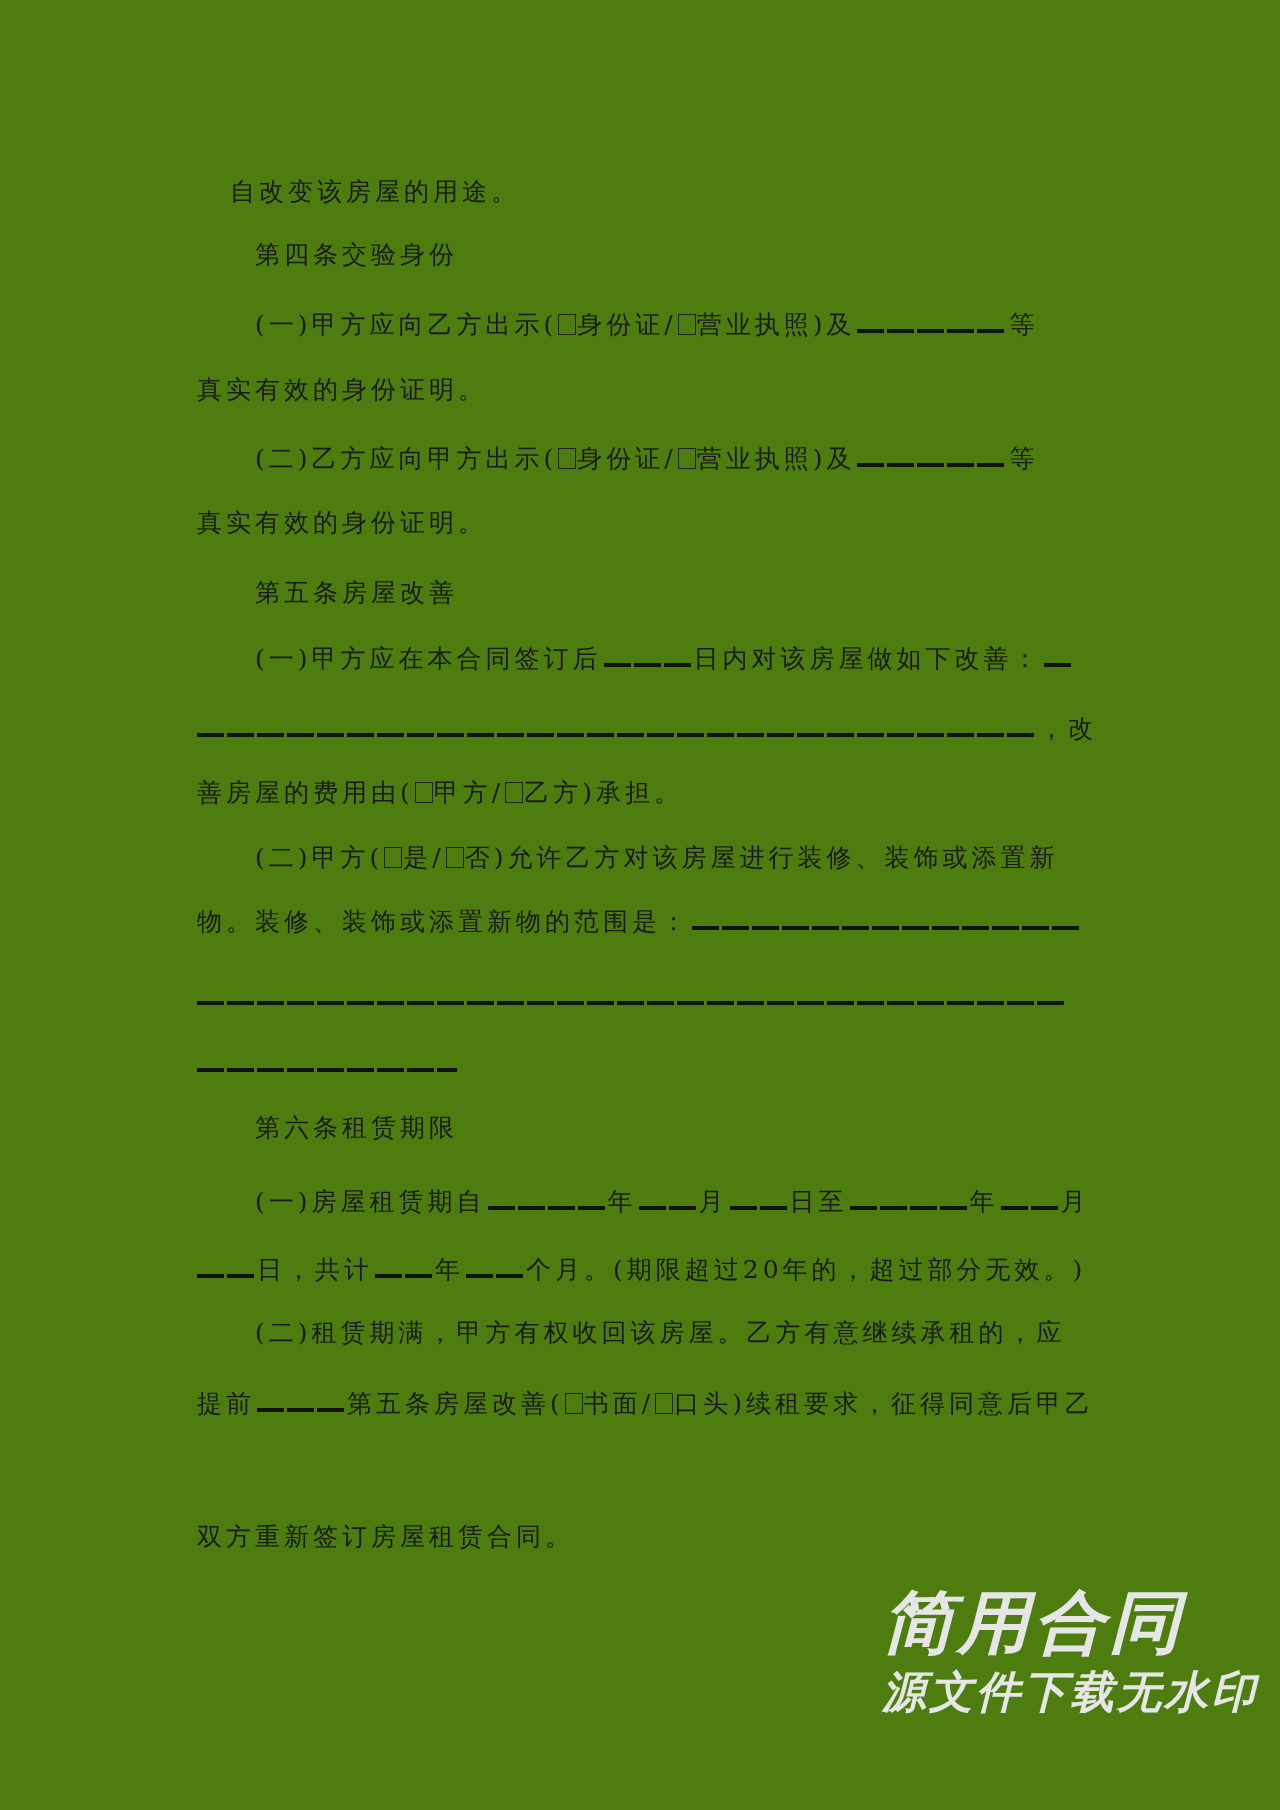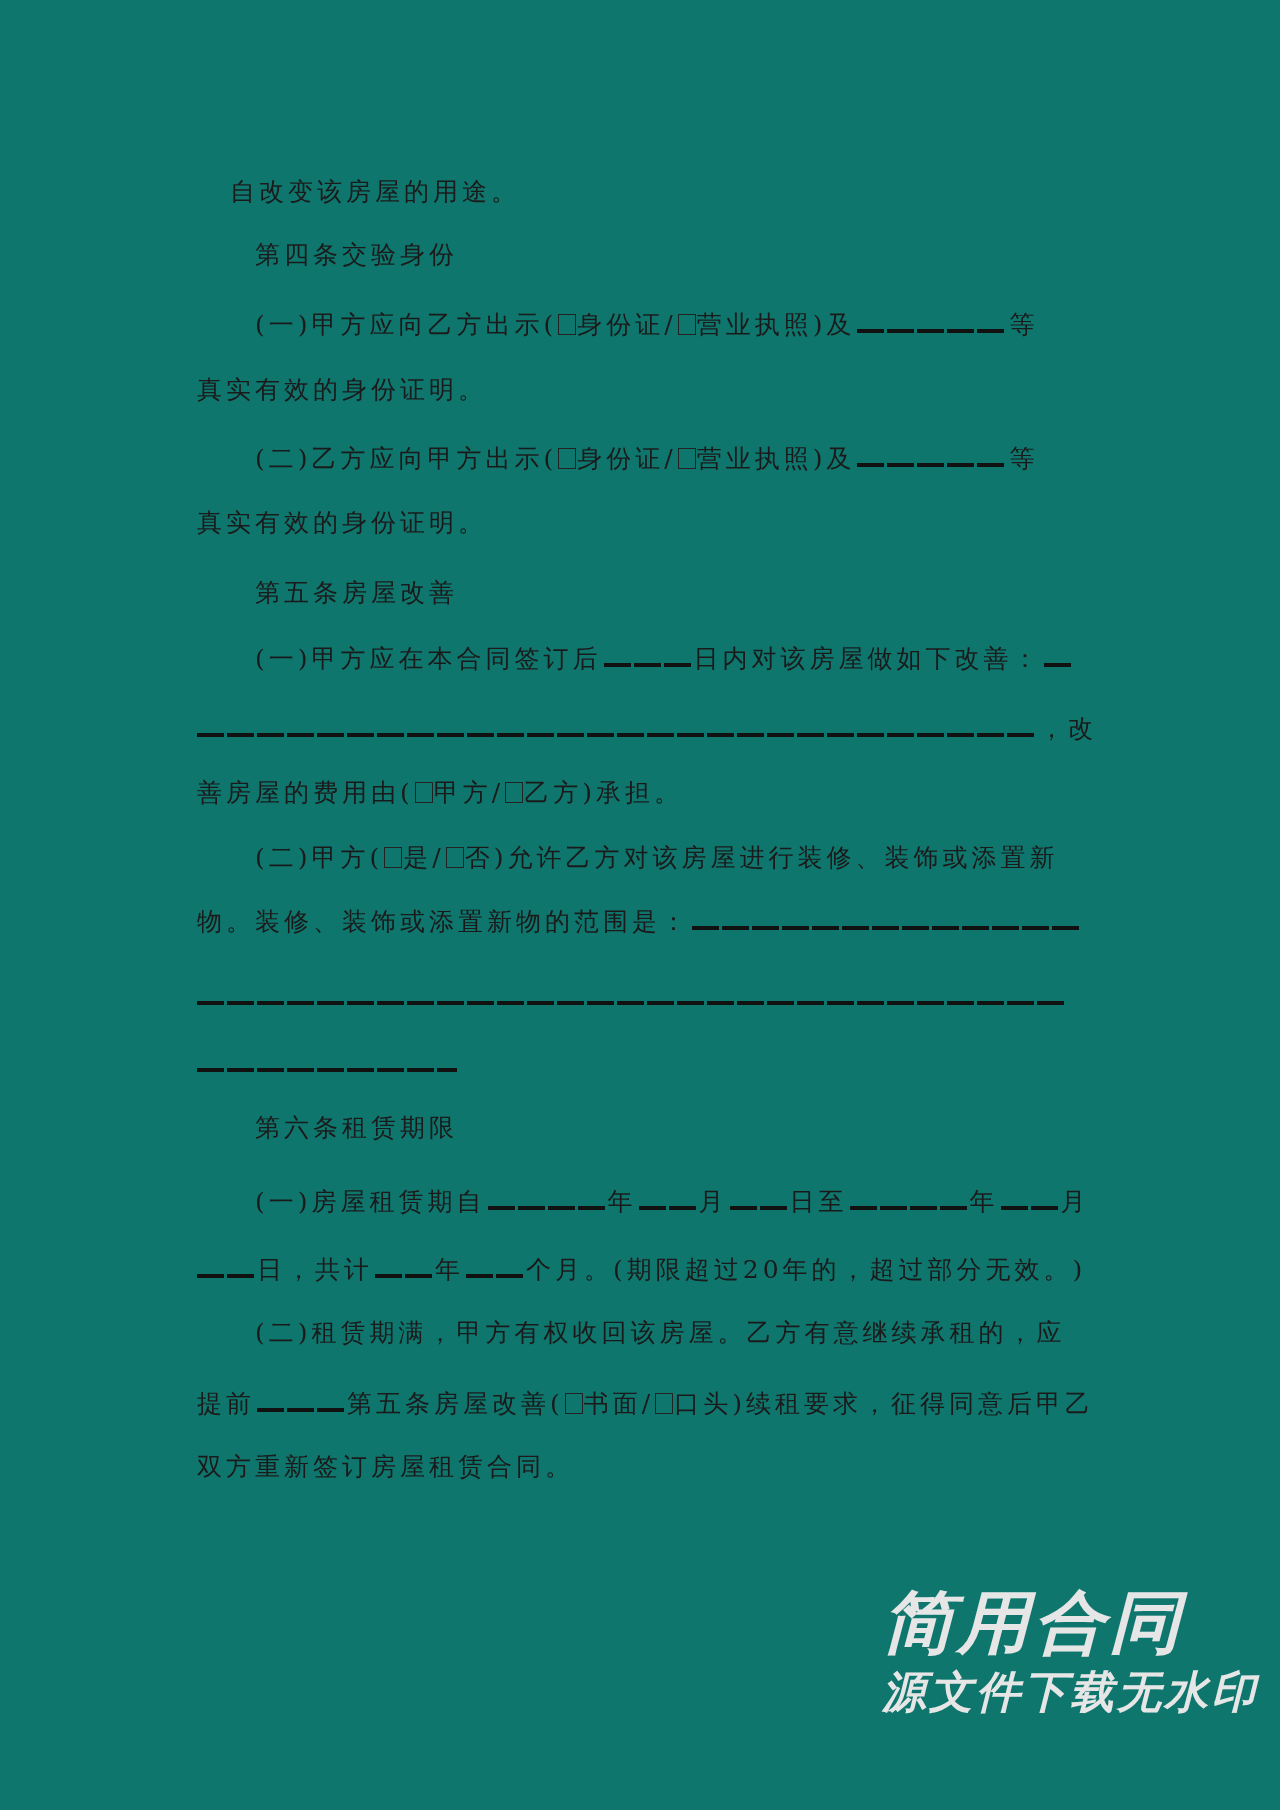--- a/index.html
+++ b/index.html
@@ -13,21 +13,21 @@
     position: relative;
     overflow: hidden;
     font-family: "DejaVu Serif", "Liberation Serif", serif;
     color: #1a1a1a;
   }
   .page {
     position: absolute;
     left: 0; top: 0;
     width: 1280px;
     height: 1810px;
-    background: #0f766e;
+    background: #4d7c0f;
   }
   .line {
     position: absolute;
     left: 197px;
     width: 900px;
     height: 40px;
     line-height: 40px;
     font-size: 25px;
     letter-spacing: 4px;
     white-space: nowrap;
@@ -155,20 +155,20 @@
   </div>
 
   <div class="line ind2" style="top:1313px">
     <span>(二)租赁期满，甲方有权收回该房屋。乙方有意继续承租的，应</span>
   </div>
 
   <div class="line" style="top:1382px">
     <span>提前</span><span class="blank" style="width:88px"></span><span>第五条房屋改善(</span><span class="cb"></span><span>书面/</span><span class="cb"></span><span>口头)续租要求，征得同意后甲乙</span>
   </div>
 
-  <div class="line" style="top:1447px">
+  <div class="line" style="top:1517px">
     <span>双方重新签订房屋租赁合同。</span>
   </div>
 
   <div class="wm wm-title">简用合同</div>
   <div class="wm wm-sub">源文件下载无水印</div>
 
 </div>
 
 </body></html>

